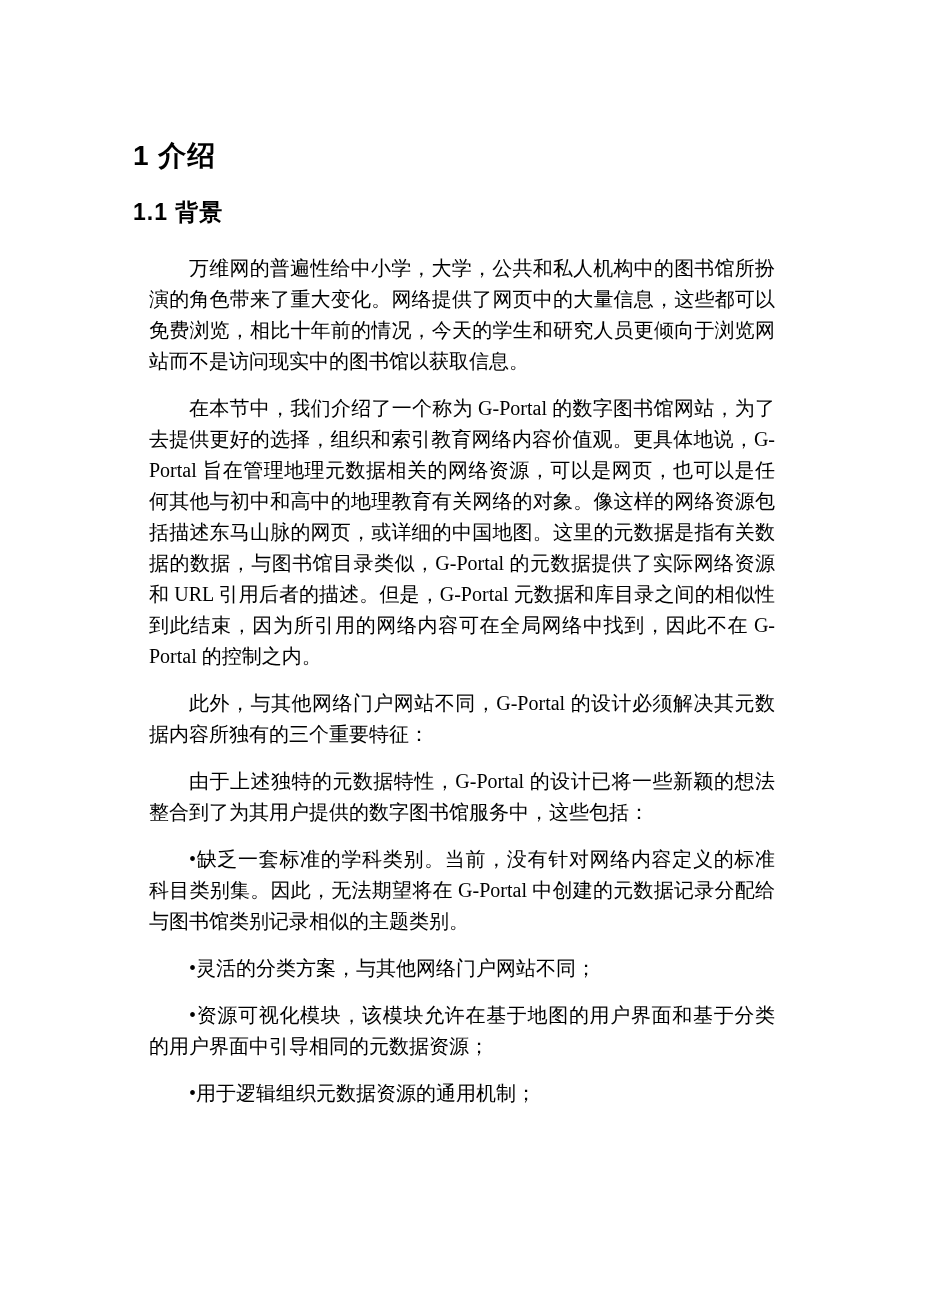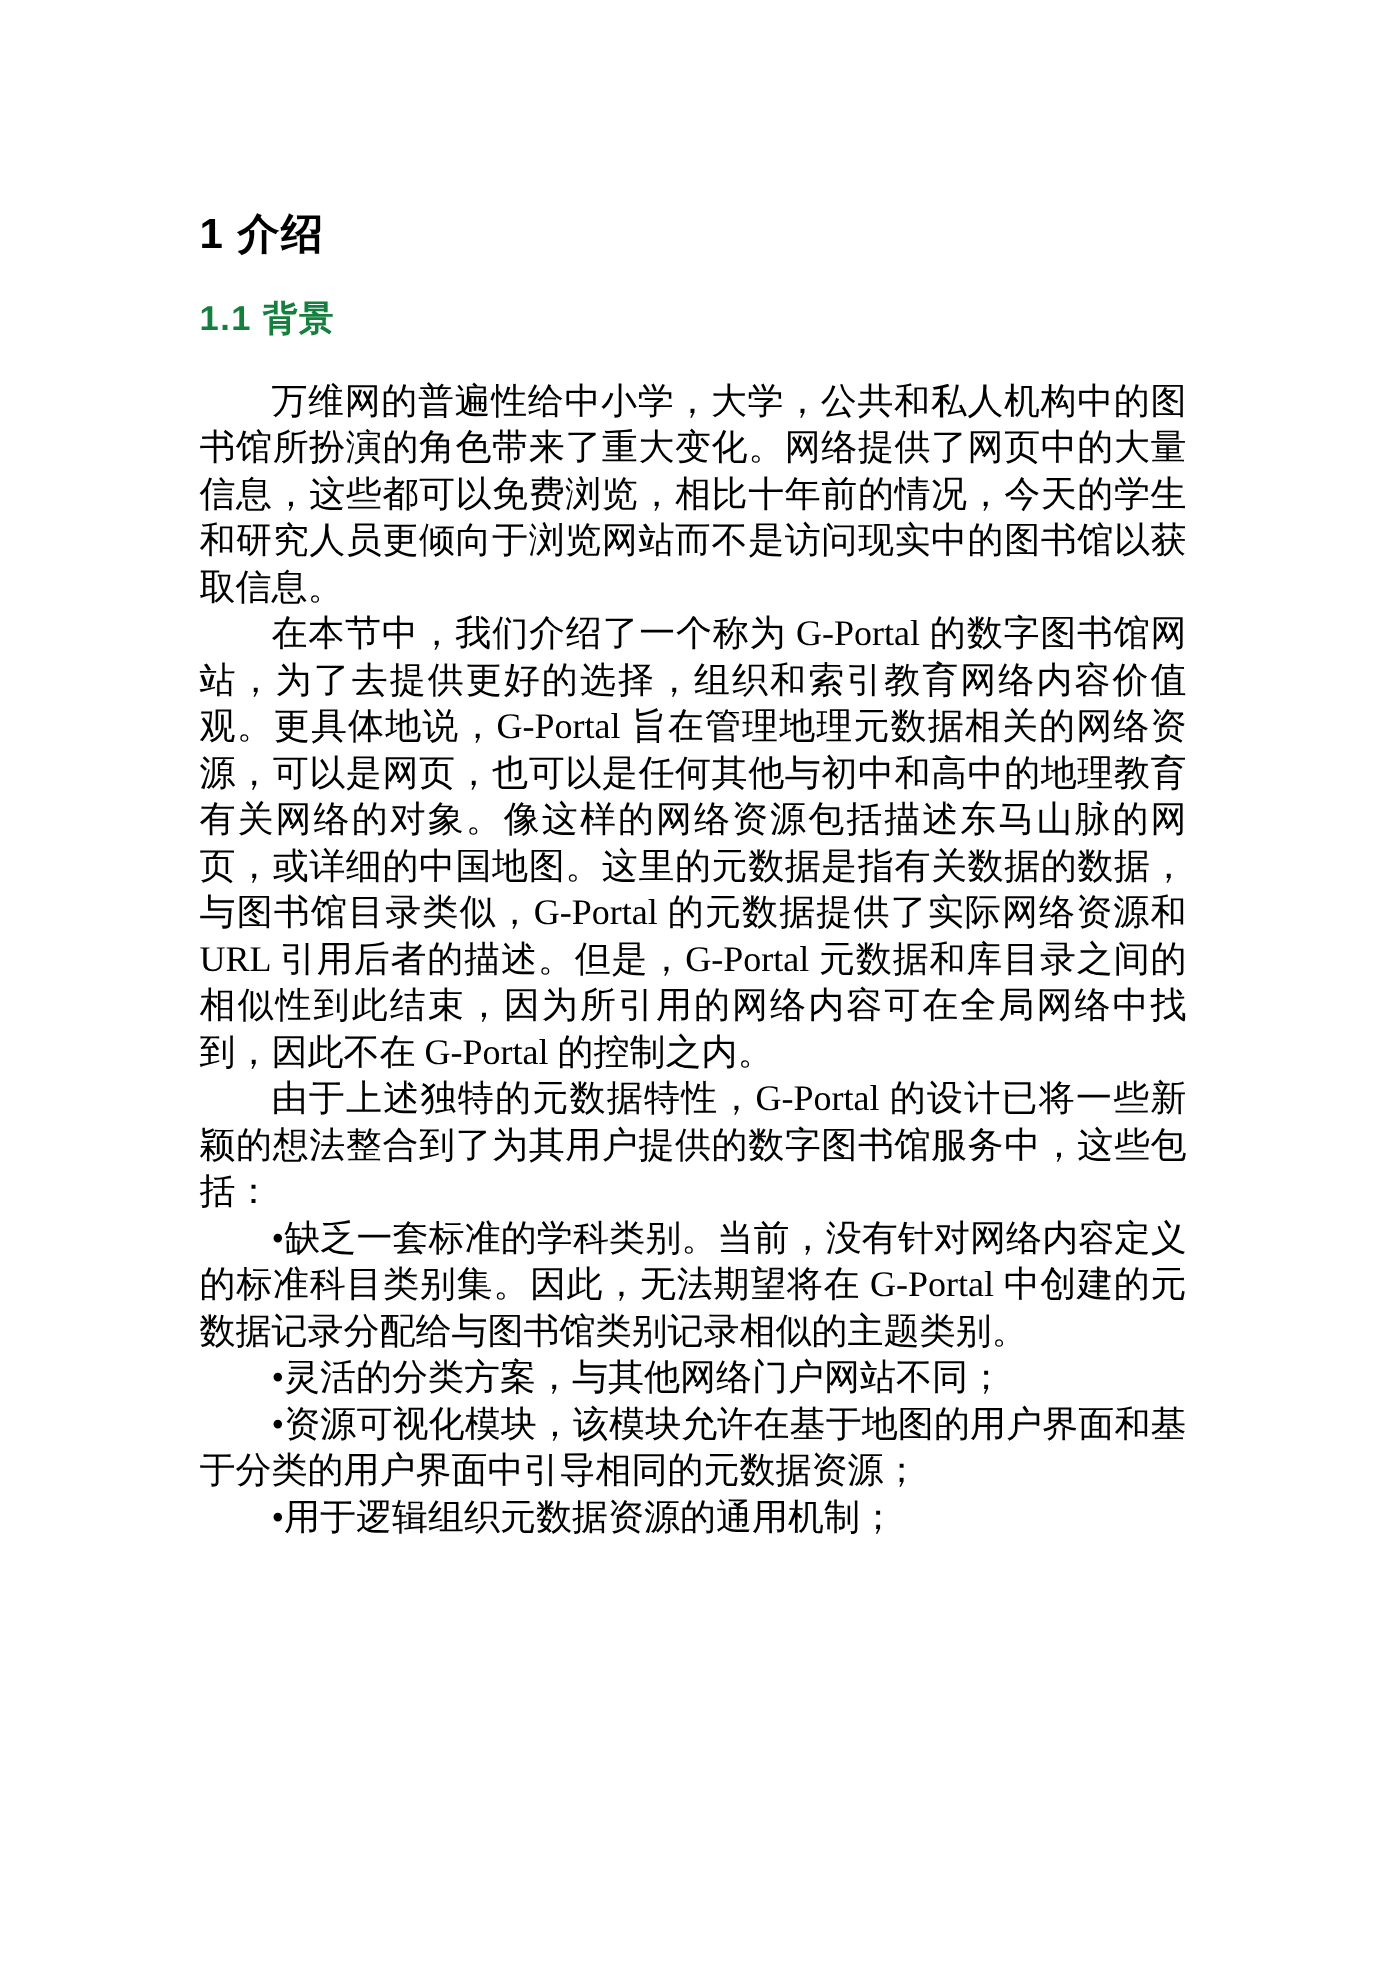--- a/index.html
+++ b/index.html
@@ -28,44 +28,45 @@
     line-height: 32px;
     color: #000000;
     margin-bottom: 27px;
     letter-spacing: 1px;
   }
   .h2 {
     font-family: "Liberation Sans", sans-serif;
     font-weight: bold;
     font-size: 23px;
     line-height: 27px;
-    color: #15803d;
+    color: #000000;
     margin-bottom: 27px;
     letter-spacing: 1px;
   }
   .body-text p {
     font-family: "Liberation Serif", serif;
-    font-size: 24px;
+    font-size: 20px;
     line-height: 31px;
     color: #000000;
     text-align: justify;
     text-indent: 2em;
-    margin: 0;
+    margin: 16px;
   }
 </style>
 </head>
 <body>
 
 <div class="page">
   <div class="content">
     <div class="h1">1 介绍</div>
     <div class="h2">1.1 背景</div>
     <div class="body-text">
       <p>万维网的普遍性给中小学，大学，公共和私人机构中的图书馆所扮演的角色带来了重大变化。网络提供了网页中的大量信息，这些都可以免费浏览，相比十年前的情况，今天的学生和研究人员更倾向于浏览网站而不是访问现实中的图书馆以获取信息。</p>
       <p>在本节中，我们介绍了一个称为 G-Portal 的数字图书馆网站，为了去提供更好的选择，组织和索引教育网络内容价值观。更具体地说，G-Portal 旨在管理地理元数据相关的网络资源，可以是网页，也可以是任何其他与初中和高中的地理教育有关网络的对象。像这样的网络资源包括描述东马山脉的网页，或详细的中国地图。这里的元数据是指有关数据的数据，与图书馆目录类似，G-Portal 的元数据提供了实际网络资源和 URL 引用后者的描述。但是，G-Portal 元数据和库目录之间的相似性到此结束，因为所引用的网络内容可在全局网络中找到，因此不在 G-Portal 的控制之内。</p>
+      <p>此外，与其他网络门户网站不同，G-Portal 的设计必须解决其元数据内容所独有的三个重要特征：</p>
       <p>由于上述独特的元数据特性，G-Portal 的设计已将一些新颖的想法整合到了为其用户提供的数字图书馆服务中，这些包括：</p>
       <p>•缺乏一套标准的学科类别。当前，没有针对网络内容定义的标准科目类别集。因此，无法期望将在 G-Portal 中创建的元数据记录分配给与图书馆类别记录相似的主题类别。</p>
       <p>•灵活的分类方案，与其他网络门户网站不同；</p>
       <p>•资源可视化模块，该模块允许在基于地图的用户界面和基于分类的用户界面中引导相同的元数据资源；</p>
       <p>•用于逻辑组织元数据资源的通用机制；</p>
     </div>
   </div>
 </div>
 
 </body></html>

